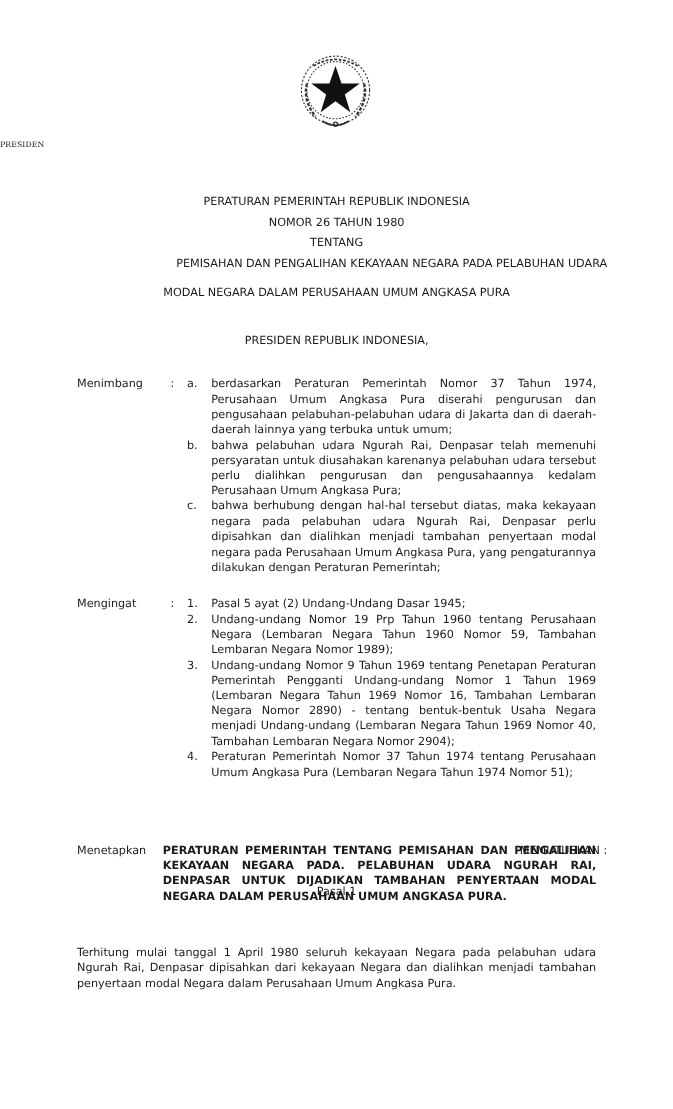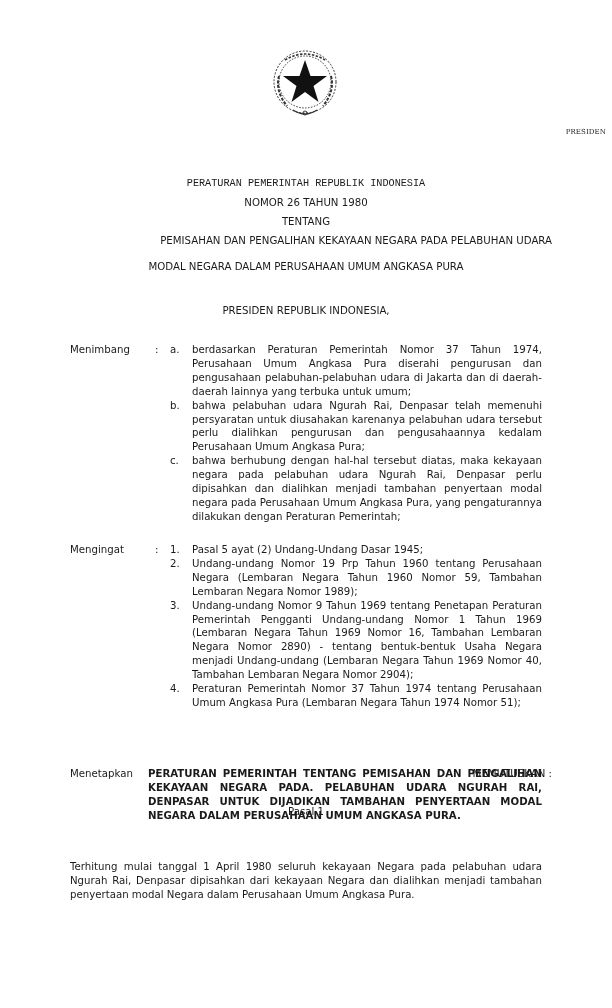--- a/index.html
+++ b/index.html
@@ -1,20 +1,20 @@
 <!DOCTYPE html>
 <html><head>
 <meta charset="utf-8">
 <style>
   html, body { margin: 0; padding: 0; background: #ffffff; }
   body { width: 612px; height: 1008px; position: relative; overflow: hidden;
          font-family: "DejaVu Sans", "Liberation Sans", sans-serif; color: #1a1a1a; }
   .page { position: absolute; left: 0; top: 0; width: 612px; height: 1008px; }
   .emblem { position: absolute; left: 265px; top: 46px; width: 80px; height: 76px; }
-  .emb-cap { position: absolute; left: 0; width: 606px; text-align: right;
+  .emb-cap { position: absolute; left: 0; width: 606px; text-align: left;
              font-family: "DejaVu Serif", "Liberation Serif", serif; font-size: 7px; letter-spacing: 0.1px; color: #222; }
   .center { position: absolute; left: 60px; width: 492px; text-align: center; font-size: 10.2px; line-height: 13.6px; }
   .row { position: absolute; left: 70px; width: 472px; font-size: 10.2px; line-height: 13.9px; }
   .lbl { position: absolute; left: 0; top: 0; }
   .colon { position: absolute; left: 85px; top: 0; }
   .items { position: absolute; left: 100px; top: 0; width: 372px; }
   .item { position: relative; padding-left: 22px; text-align: justify; text-align-last: left; }
   .item .mk { position: absolute; left: 0; top: 0; }
   .item.num .mk { left: 0; }
   .setblock { position: absolute; left: 100px; top: 0; width: 372px; text-align: justify; text-align-last: left; }
@@ -32,21 +32,21 @@
       <path d="M14 30 Q10 45 22 60" stroke-width="2" stroke-dasharray="3 1.5"></path>
       <path d="M66 30 Q70 45 58 60" stroke-width="2" stroke-dasharray="3 1.5"></path>
       <path d="M20 14 Q40 2 60 14" stroke-width="1.6" stroke-dasharray="2.5 1.5"></path>
     </g>
     <polygon fill="#111" points="40,14 45.5,30 62,30 48.5,40 53.5,56 40,46 26.5,56 31.5,40 18,30 34.5,30"></polygon>
     <path d="M28 64 Q40 72 52 64" fill="none" stroke="#333" stroke-width="1.5"></path>
     <circle cx="40" cy="67" r="2" fill="none" stroke="#333"></circle>
   </svg>
   <div class="emb-cap" style="top:128px;">PRESIDEN</div>
 
-  <div class="center" style="top:177px;font-family:Liberation Mono, monospace;">PERATURAN PEMERINTAH REPUBLIK INDONESIA</div>
+  <div class="center" style="top:177px;">PERATURAN PEMERINTAH REPUBLIK INDONESIA</div>
   <div class="center" style="top:196px;">NOMOR 26 TAHUN 1980</div>
   <div class="center" style="top:215px;">TENTANG</div>
   <div class="center" style="top:234px;text-align:right;">PEMISAHAN DAN PENGALIHAN KEKAYAAN NEGARA PADA PELABUHAN UDARA</div>
   <div class="center" style="top:260px;">MODAL NEGARA DALAM PERUSAHAAN UMUM ANGKASA PURA</div>
 
   <div class="center" style="top:304px;">PRESIDEN REPUBLIK INDONESIA,</div>
 
   <div class="row" style="top:343px;">
     <span class="lbl">Menimbang</span>
     <span class="colon">:</span>

